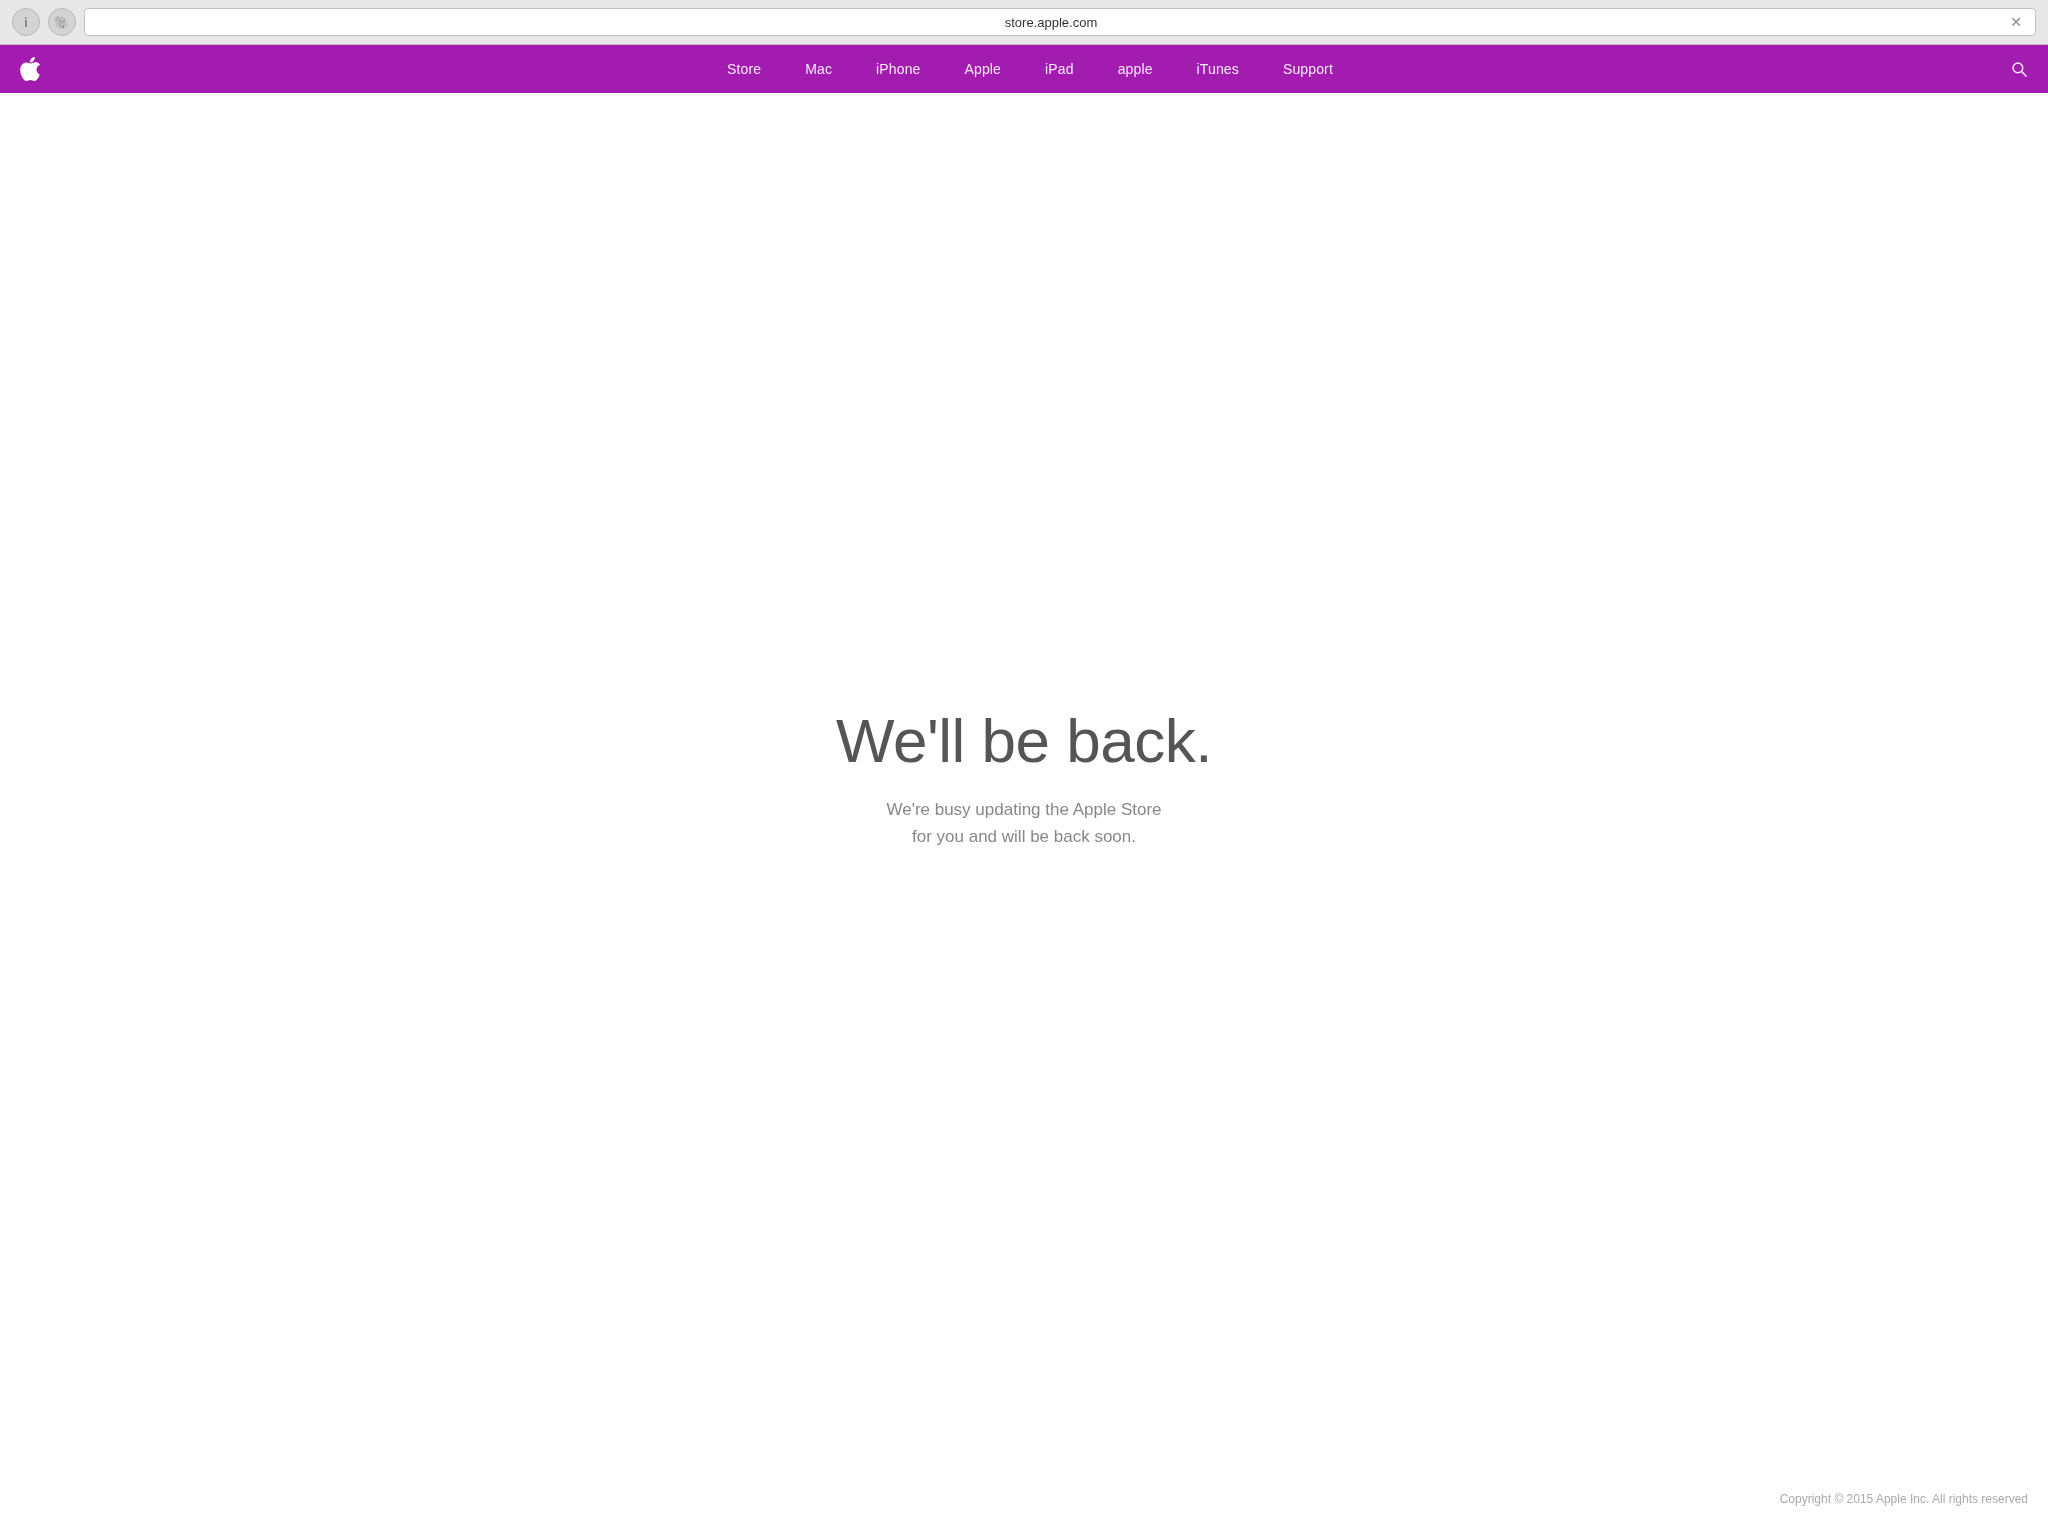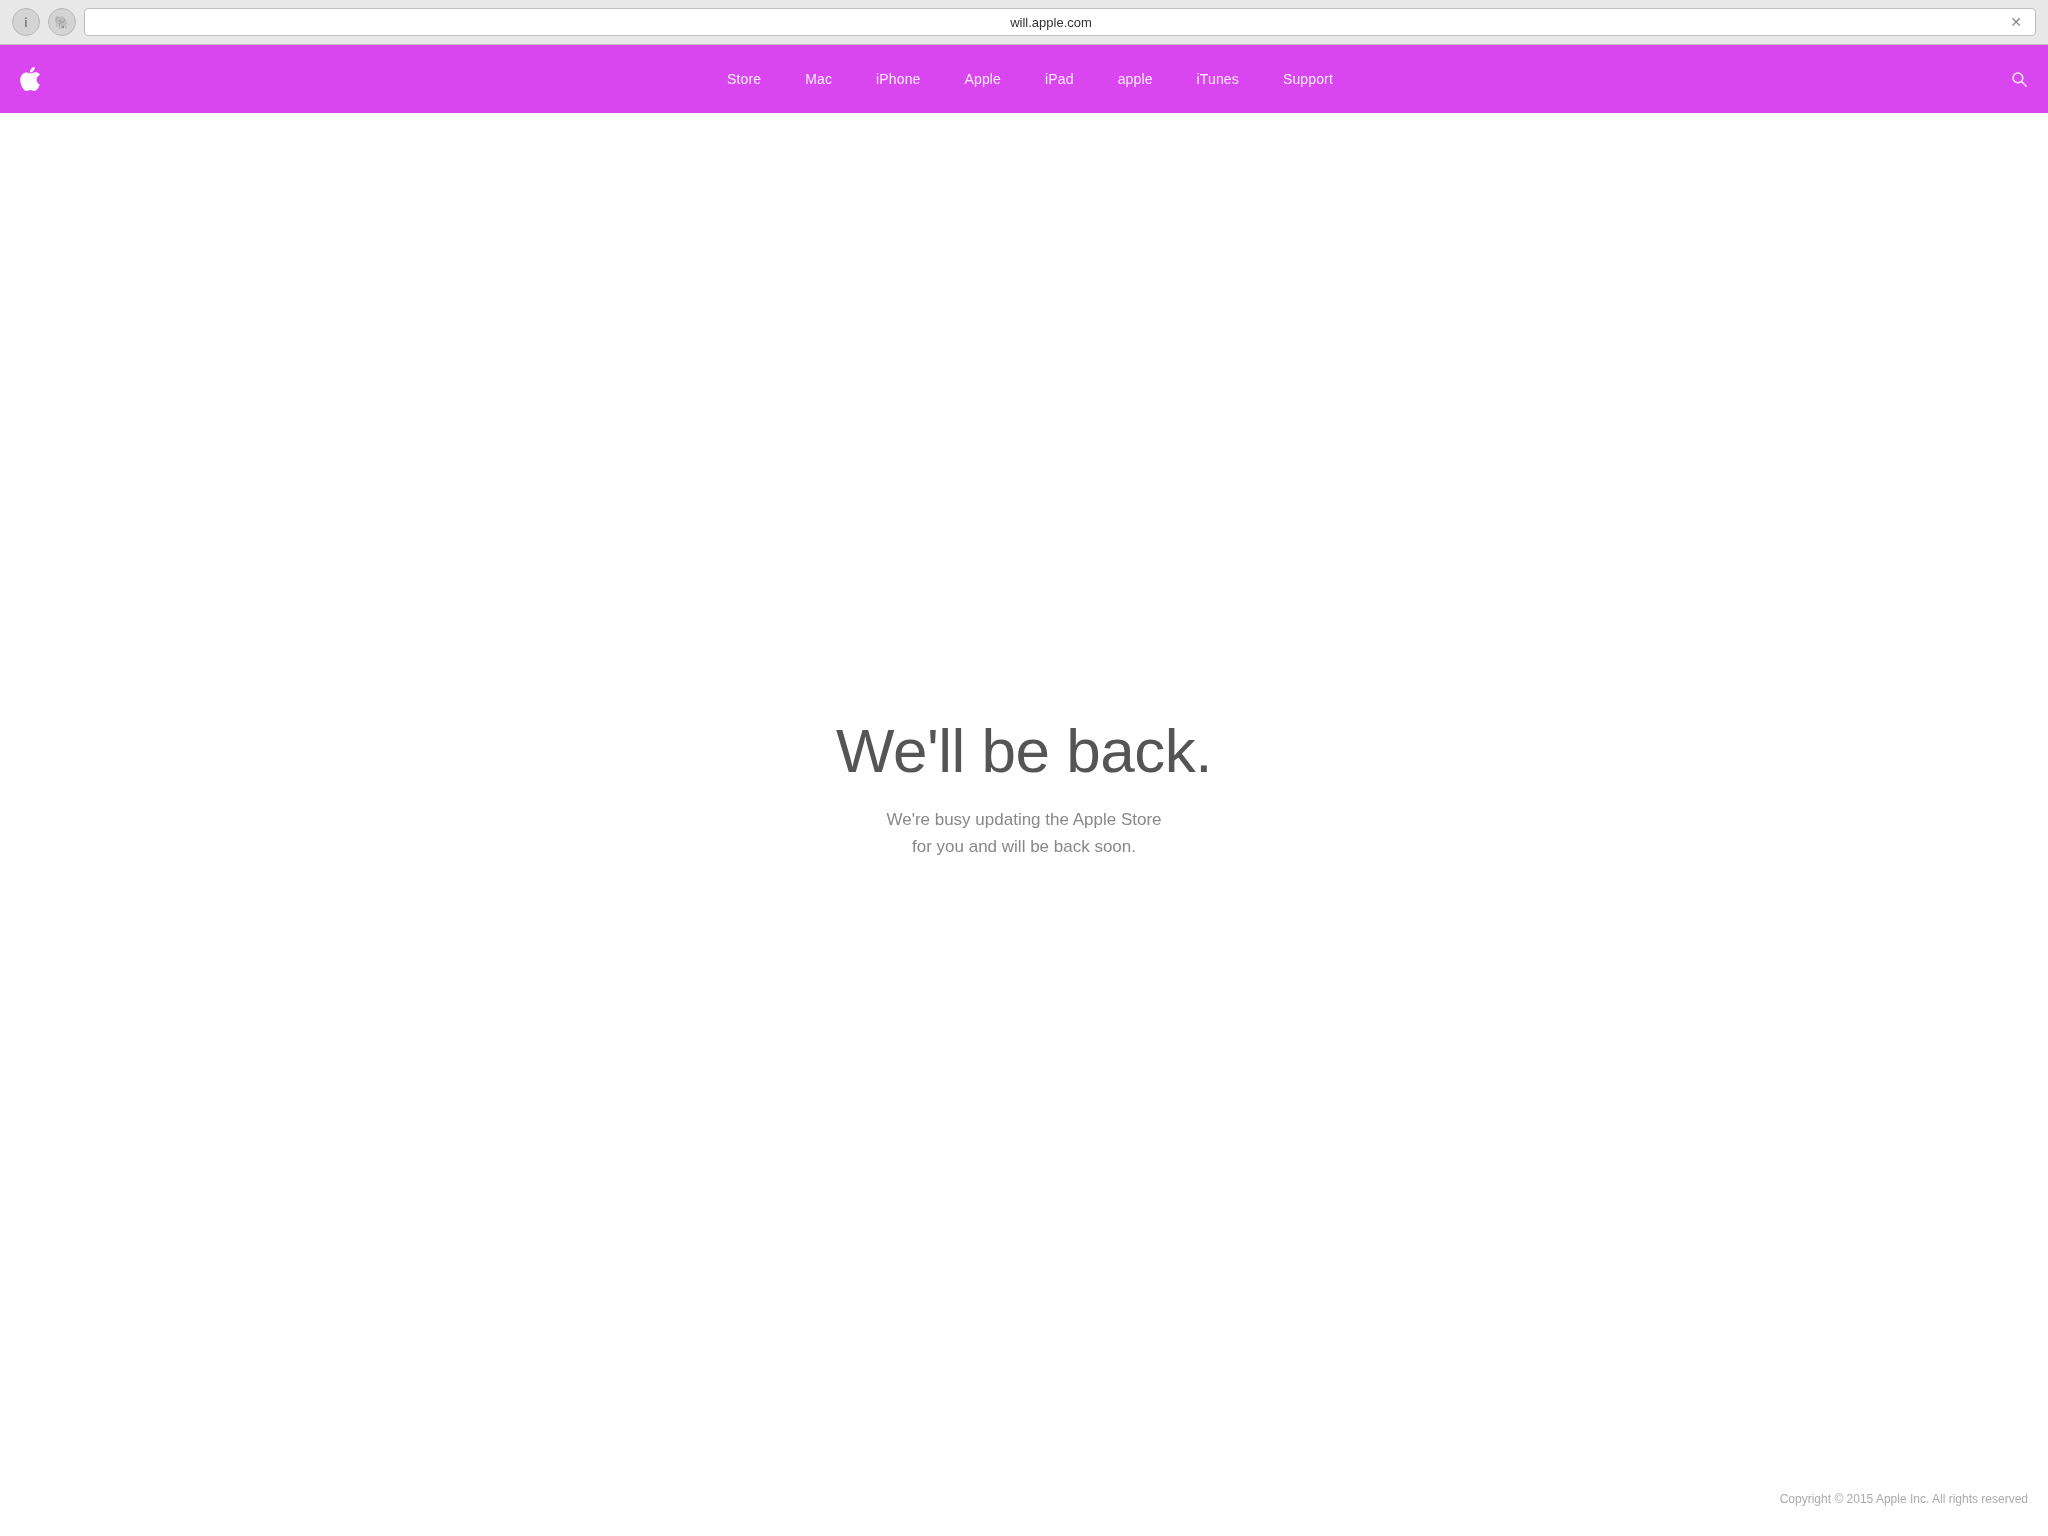--- a/index.html
+++ b/index.html
@@ -68,25 +68,25 @@
       align-items: center;
       justify-content: center;
       cursor: pointer;
       color: #888;
       font-size: 14px;
       flex-shrink: 0;
     }
 
     
     .apple-nav {
-      background: #d946ef;
+      background: #a21caf;
       display: flex;
       align-items: center;
       padding: 0 20px;
-      height: 68px;
+      height: 48px;
       position: relative;
     }
 
     .apple-logo {
       color: #fff;
       font-size: 20px;
       cursor: pointer;
       flex-shrink: 0;
       display: flex;
       align-items: center;
@@ -174,21 +174,21 @@
 <body>
 
 <div class="browser-chrome">
   <div class="browser-btn">
     <span>ℹ</span>
   </div>
   <div class="browser-btn">
     <span>🐘</span>
   </div>
   <div class="address-bar-wrapper">
-    <span class="address-bar-text">will.apple.com</span>
+    <span class="address-bar-text">store.apple.com</span>
     <div class="address-close-btn">
       <span>✕</span>
     </div>
   </div>
 </div>
 
 <nav class="apple-nav">
   <div class="apple-logo">
     <svg width="20" height="24" viewBox="0 0 814 1000" fill="white">
       <path d="M788.1 340.9c-5.8 4.5-108.2 62.2-108.2 190.5 0 148.4 130.3 200.9 134.2 202.2-.6 3.2-20.7 71.9-68.7 141.9-42.8 61.6-87.5 123.1-155.5 123.1s-85.5-39.5-164-39.5c-76 0-103.7 40.8-165.9 40.8s-105.5-57.3-155.6-127C46.7 790.7 0 663 0 541.8c0-207.5 135.4-317.4 269-317.4 70.1 0 128.4 46.4 172.5 46.4 42.4 0 109.2-49 192.5-49 30.7 0 132.6 2.6 198.2 99.2zm-234-181.5c31.1-36.9 53.1-88.1 53.1-139.3 0-7.1-.6-14.3-1.9-20.1-50.6 1.9-110.8 33.7-147.1 75.8-28.5 32.4-55.1 83.6-55.1 135.5 0 7.8 1.3 15.6 1.9 18.1 3.2.6 8.4 1.3 13.6 1.3 45.4 0 102.5-30.4 135.5-71.3z"></path>

